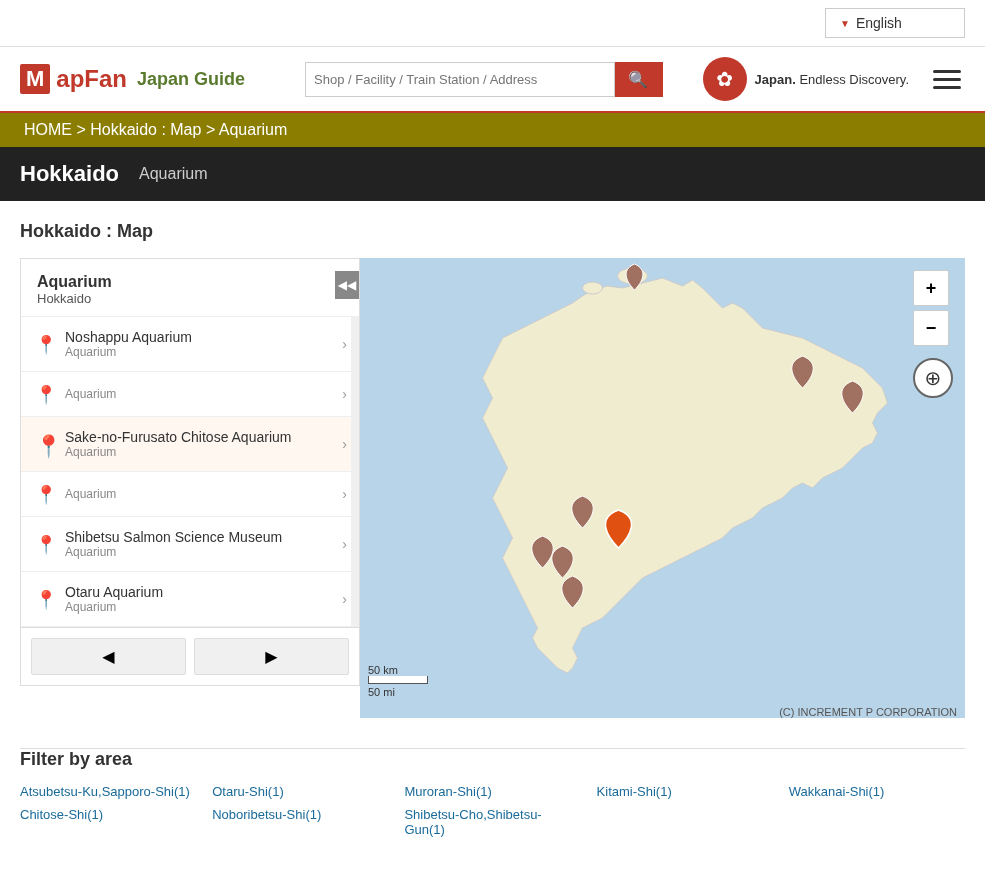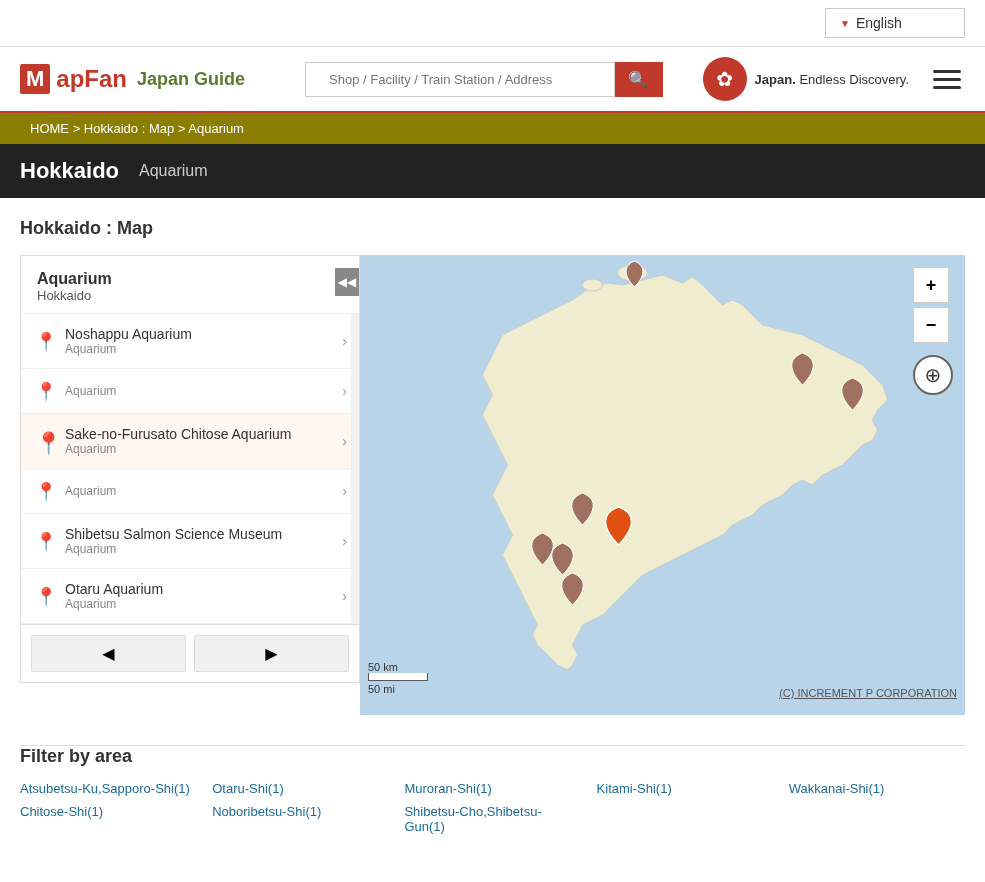--- a/index.html
+++ b/index.html
@@ -63,21 +63,21 @@
     }
     .search-wrap {
       display: flex;
       flex: 1;
       max-width: 360px;
       margin-left: 40px;
     }
     .search-input {
       flex: 1;
       border: 1px solid #ccc;
-      padding: 8px 23px;
+      padding: 8px 8px;
       font-size: 13px;
       color: #999;
       outline: none;
     }
     .search-btn {
       background: #c0392b;
       border: none;
       padding: 8px 14px;
       cursor: pointer;
       color: #fff;
@@ -115,22 +115,22 @@
       width: 28px;
       height: 3px;
       background: #333;
       border-radius: 2px;
     }
 
     
     .breadcrumb {
       background: #8b7d00;
       color: #fff;
-      padding: 8px 30px;
-      font-size: 13px;
+      padding: 8px 24px;
+      font-size: 16px;
     }
     .breadcrumb a { color: #fff; text-decoration: none; }
 
     
     .page-title-bar {
       background: #222;
       color: #fff;
       padding: 14px 20px;
       display: flex;
       align-items: center;
@@ -275,26 +275,25 @@
       border-radius: 50%;
       display: flex;
       align-items: center;
       justify-content: center;
       cursor: pointer;
       font-size: 20px;
       margin-top: 8px;
     }
     .map-copyright {
       position: absolute;
-      bottom: 16px;
+      bottom: 0;
       right: 8px;
       font-size: 11px;
       color: #555;
       z-index: 10;
-      text-decoration: underline;
     }
     .map-scale {
       position: absolute;
       bottom: 20px;
       left: 8px;
       z-index: 10;
       margin-top: 24px;
     }
 
     

